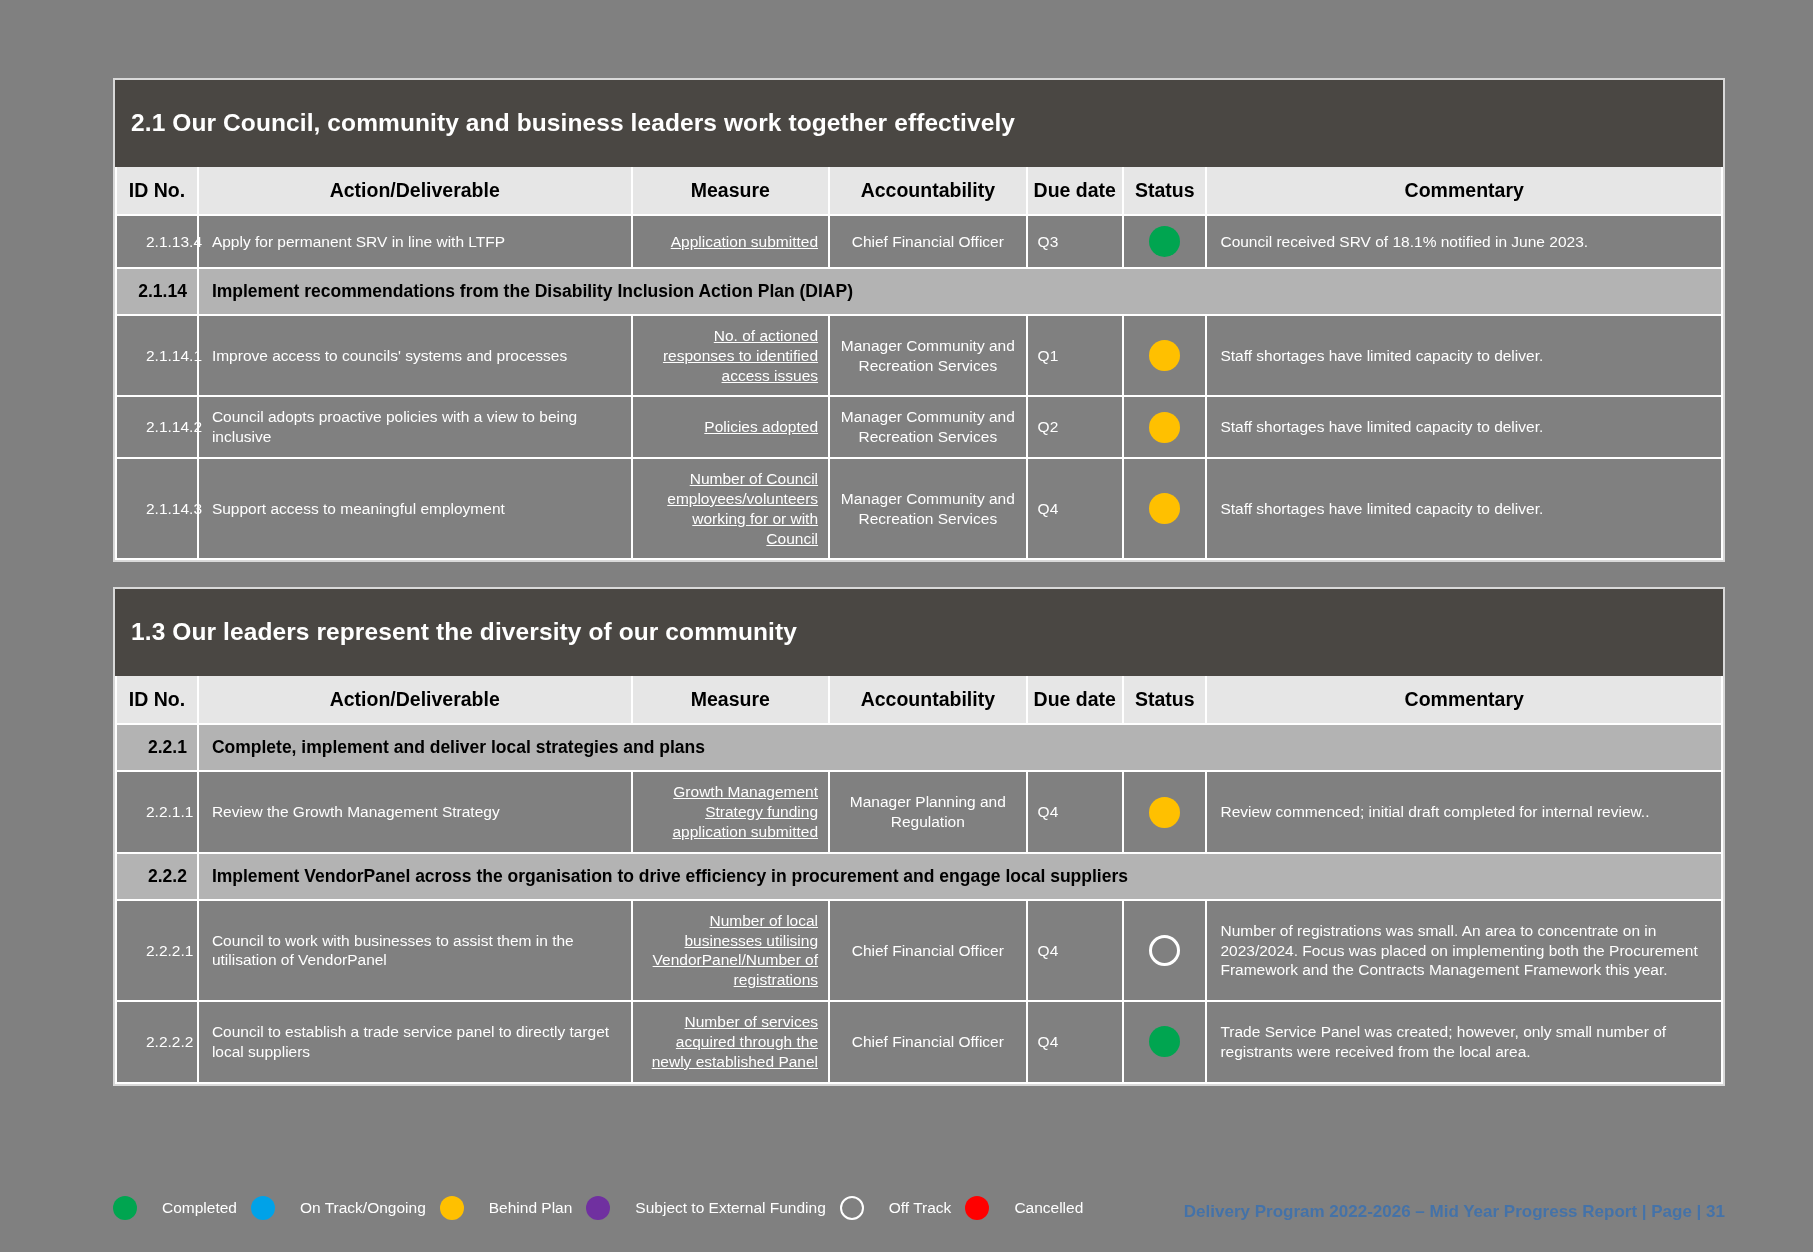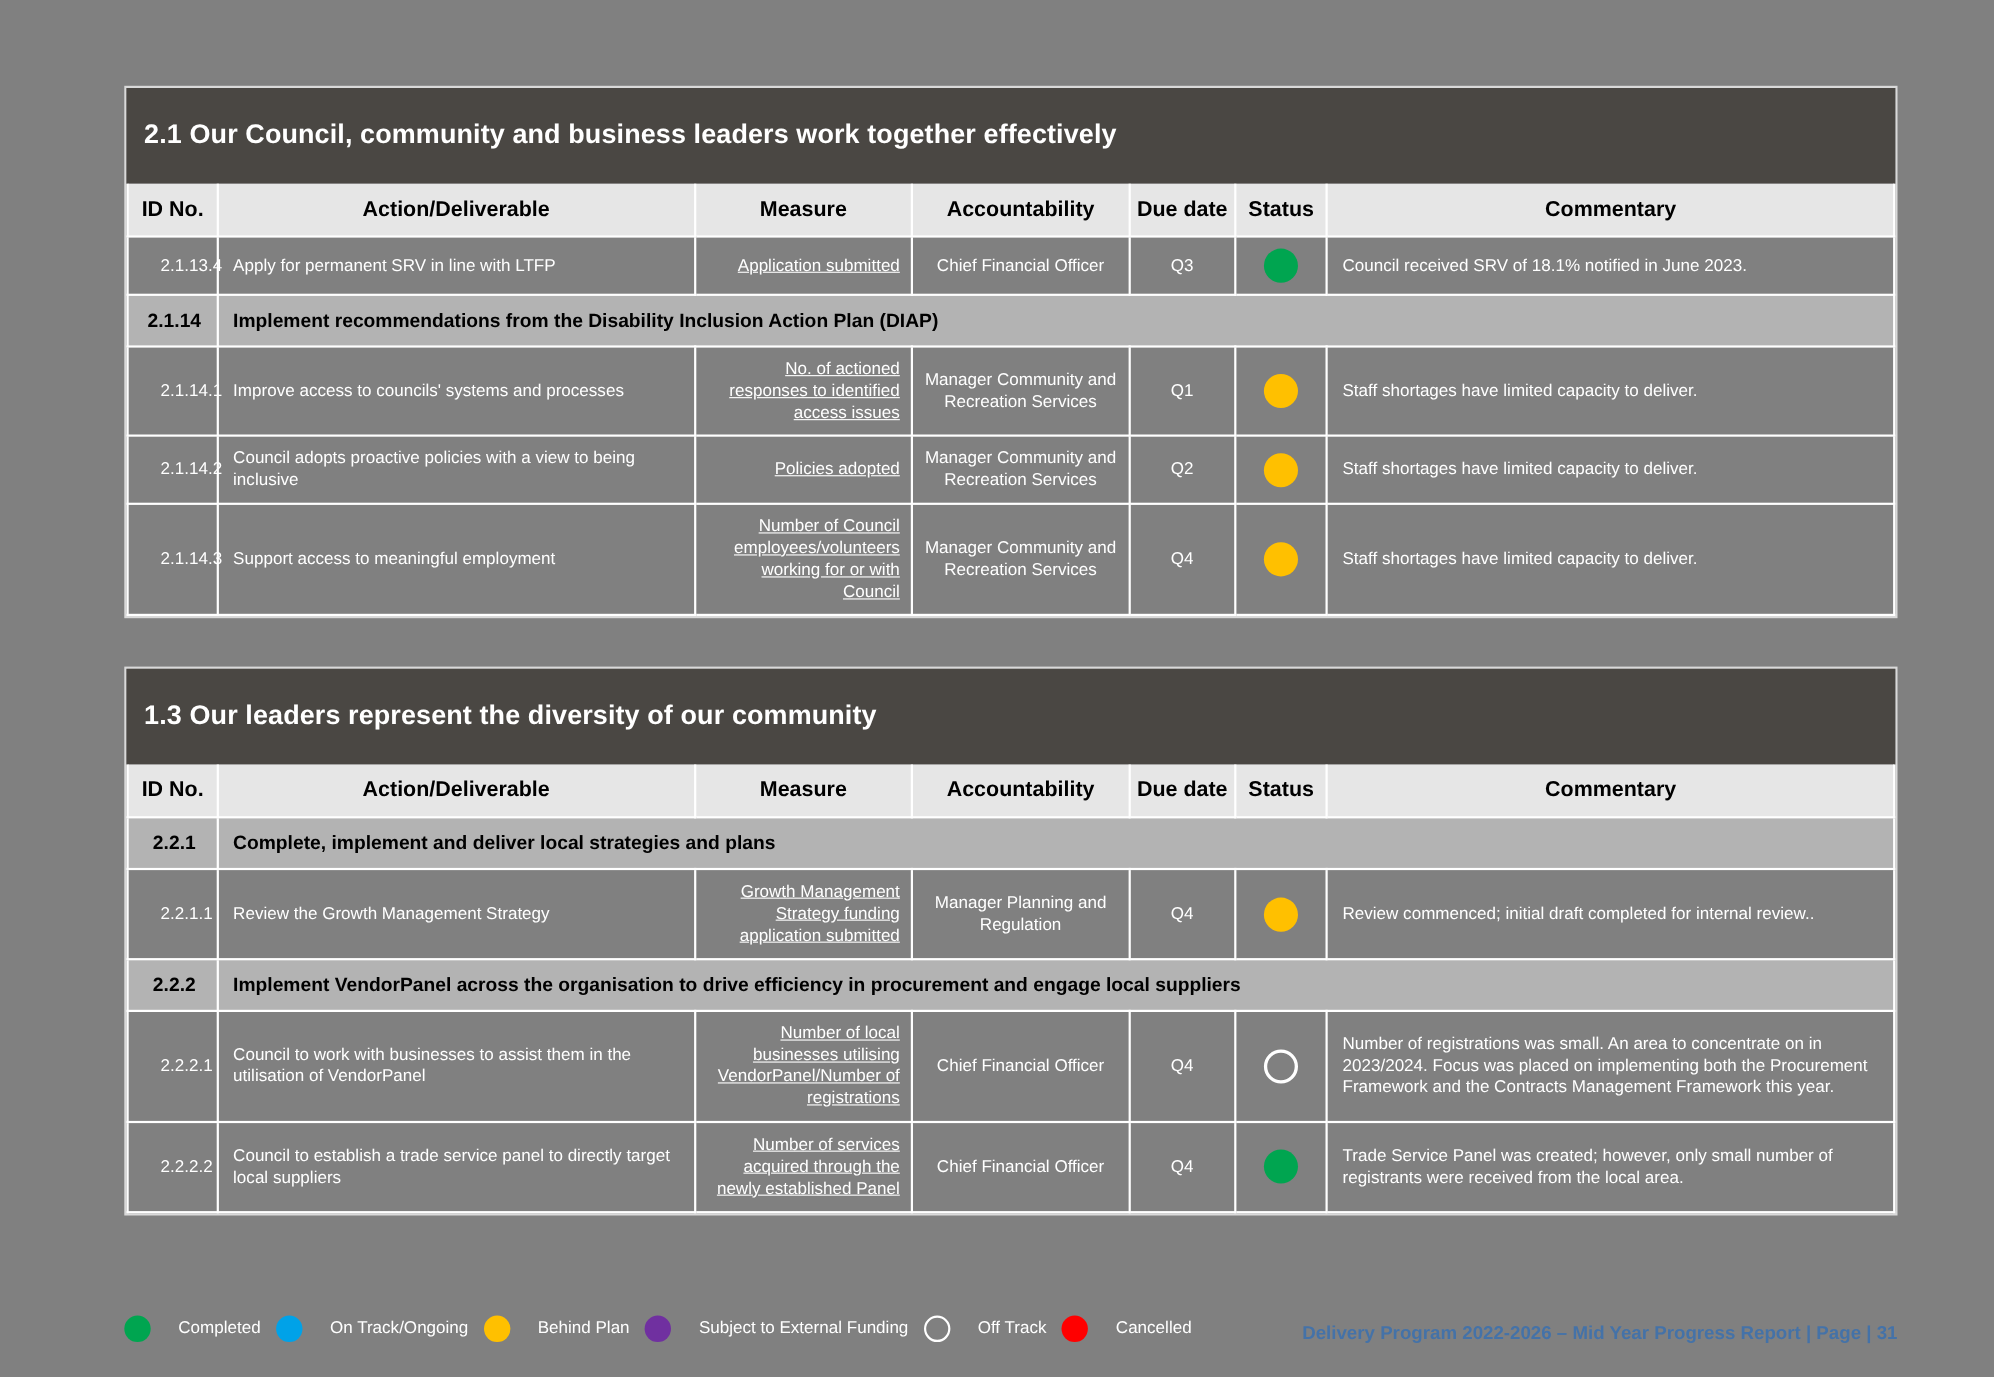--- a/index.html
+++ b/index.html
@@ -24,21 +24,21 @@
   .content {
     position: absolute;
     left: 113px;
     top: 78px;
     width: 1612px;
   }
 
   
   .section {
     border: 2px solid #d9d9d9;
-    margin-bottom: 44px;
+    margin-bottom: 25px;
     box-sizing: border-box;
   }
   .section-title {
     background: #4a4743;
     color: #ffffff;
     font-size: 24.5px;
     font-weight: bold;
     padding: 30px 16px 30px 16px;
     letter-spacing: 0.1px;
     line-height: 1.1;
@@ -69,33 +69,33 @@
     background: #808080;
     color: #ffffff;
     font-size: 15.5px;
     line-height: 1.28;
     padding: 10px 10px;
   }
   td.c-id      { text-align: left;   padding-left: 29px; }
   td.c-action  { text-align: left;   padding-left: 13px; }
   td.c-measure { text-align: right; text-decoration: underline; }
   td.c-acct    { text-align: center; }
-  td.c-due     { text-align: center; }
+  td.c-due     { }
   td.c-status  { text-align: center; padding: 10px 4px; }
   td.c-comment { text-align: left;   padding-left: 13px; }
 
   
   tr.group-row td {
     background: #b3b3b3;
     color: #000000;
     font-size: 17.5px;
     font-weight: bold;
     padding: 12px 10px;
   }
-  tr.group-row td.g-id { padding-left: 13px; text-align: center; }
+  tr.group-row td.g-id { padding-left: 13px; text-align: right; }
   tr.group-row td.g-title { padding-left: 13px; text-align: left; }
 
   
   .dot {
     display: inline-block;
     width: 31px;
     height: 31px;
     border-radius: 50%;
     vertical-align: middle;
   }

